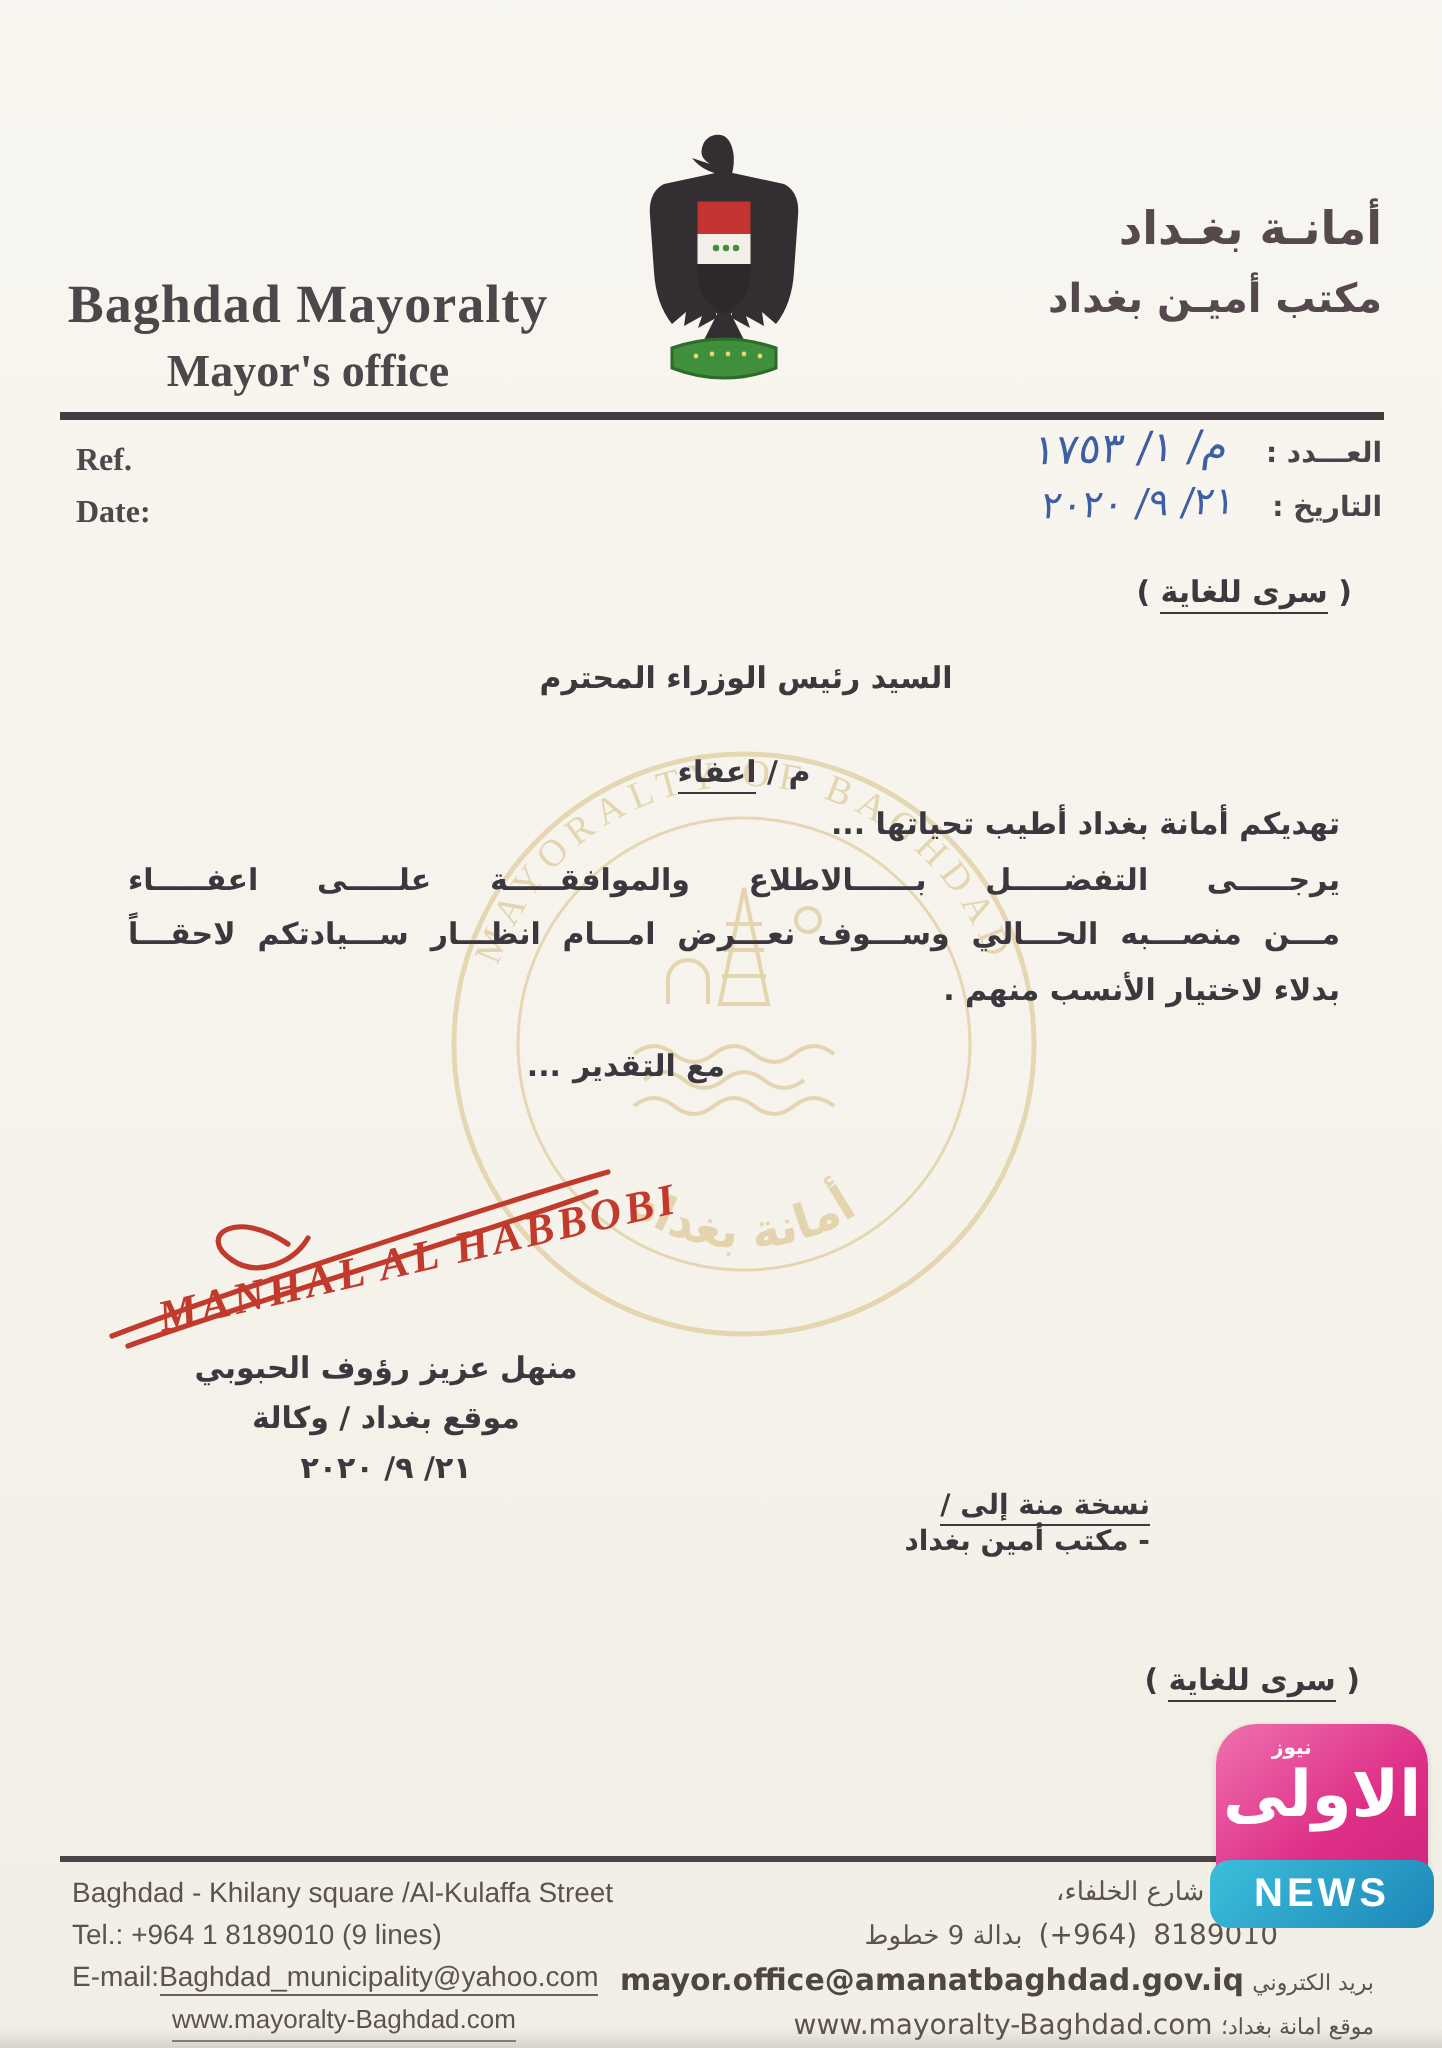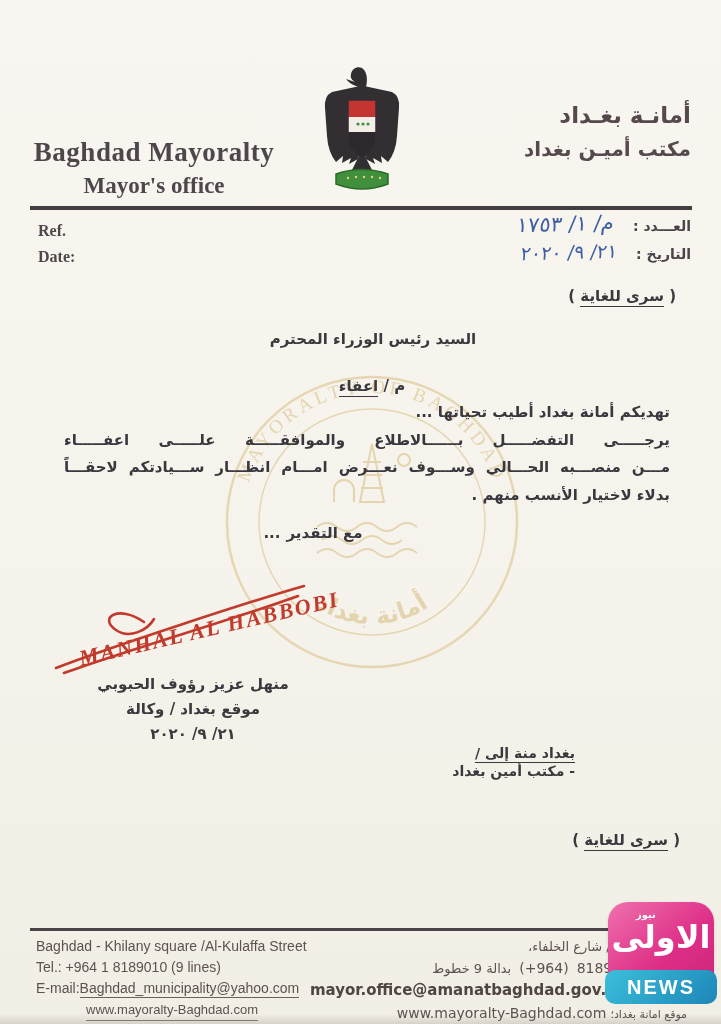--- a/index.html
+++ b/index.html
@@ -69,21 +69,21 @@
   .fr-line{margin-top:1px;}
   .fr-phone{display:flex;flex-direction:row;direction:rtl;justify-content:flex-start;
             gap:8px;align-items:baseline;}
   .fr-spacer{display:inline-block;width:40px;}
   .fr-num{display:inline-block;direction:ltr;font-size:14px;}
   .fr-small{font-size:11px;}
   .fr-email{font-size:15px;font-weight:700;color:#4f4643;direction:ltr;display:inline-block;
             margin-left:4px;}
   .fr-url{font-size:14px;direction:ltr;display:inline-block;margin-left:4px;}
   
-  .news-logo{right:7px;top:902px;width:106px;height:98px;z-index:6;border-radius:20px;
+  .news-logo{right:7px;top:862px;width:106px;height:98px;z-index:6;border-radius:20px;
              background:linear-gradient(140deg,#ef71ae 0%,#de2f87 55%,#cb2379 100%);
              box-shadow:0 1px 3px rgba(0,0,0,.15);}
   .logo-ar{position:absolute;top:18px;left:0;right:0;text-align:center;color:#fff;
            font-weight:700;font-size:32px;line-height:34px;}
   .logo-tag{position:absolute;top:7px;left:28px;font-size:10px;color:#fff;font-weight:700;}
   .logo-band{position:absolute;left:-3px;right:-3px;bottom:-4px;height:34px;border-radius:10px;
              background:linear-gradient(135deg,#3cbfdb,#1d86b8);display:flex;align-items:center;
              justify-content:center;color:#fff;font-weight:700;font-size:20px;letter-spacing:2px;
              font-family:"Liberation Sans",sans-serif;}
   
@@ -213,21 +213,21 @@
     </svg>
   </div>
 
   <div class="abs sig-block">
     <div>منهل عزيز رؤوف الحبوبي</div>
     <div>موقع بغداد / وكالة</div>
     <div>٢١/ ٩/ ٢٠٢٠</div>
   </div>
 
   <div class="abs copy-to">
-    <div class="lbl">بغداد منة إلى /</div>
+    <div class="lbl">نسخة منة إلى /</div>
     <div class="itm">- مكتب أمين بغداد</div>
   </div>
 
   <div class="abs class-line class-bottom">
     <span>( </span><span class="ul">سرى للغاية</span><span> )</span>
   </div>
 
   <div class="abs rule-bottom"></div>
 
   <div class="abs footer-left">

